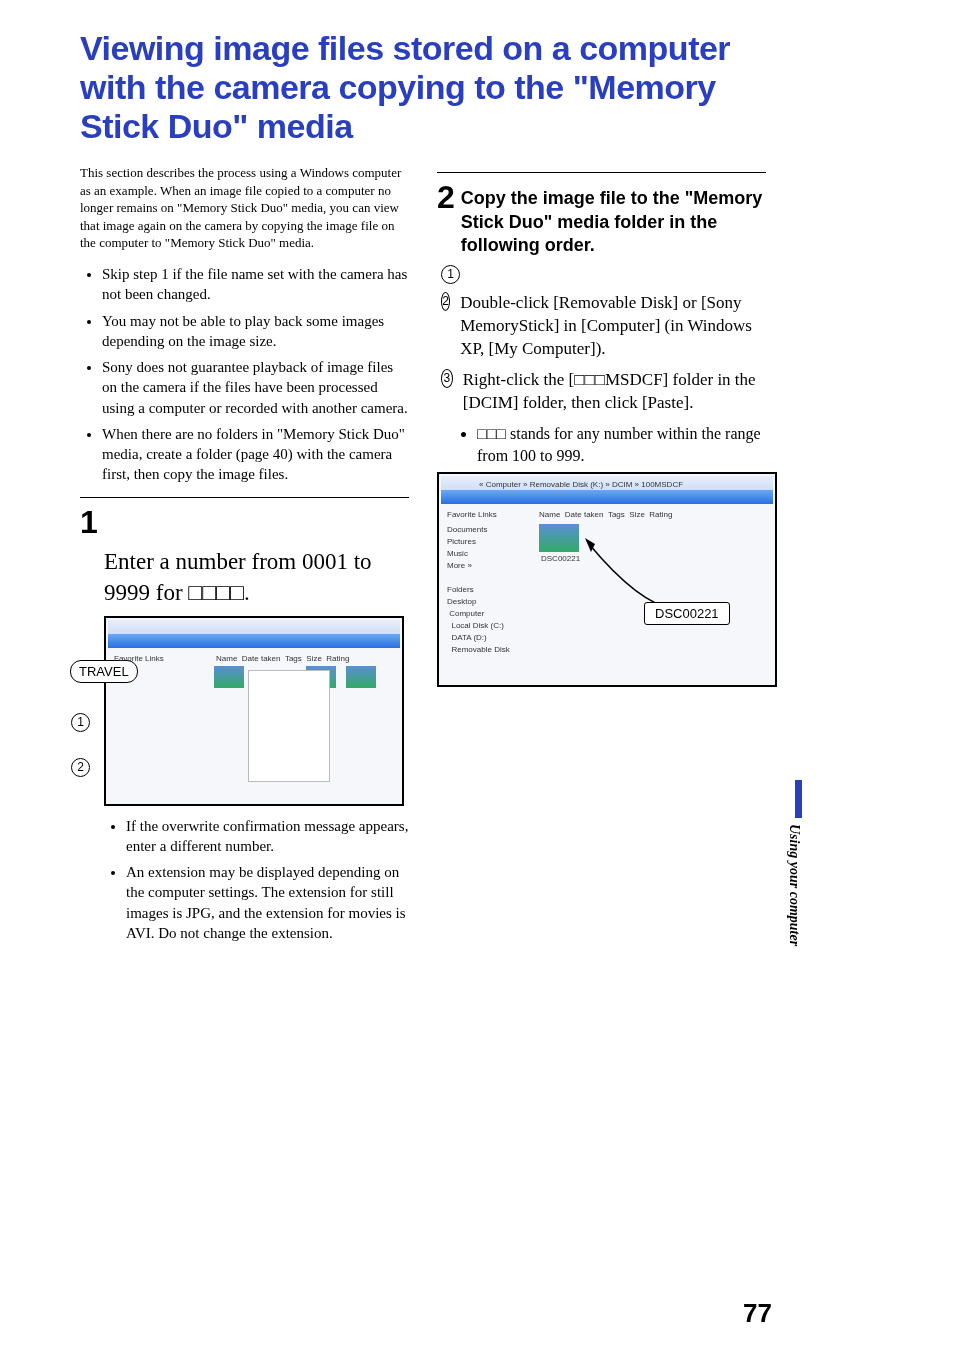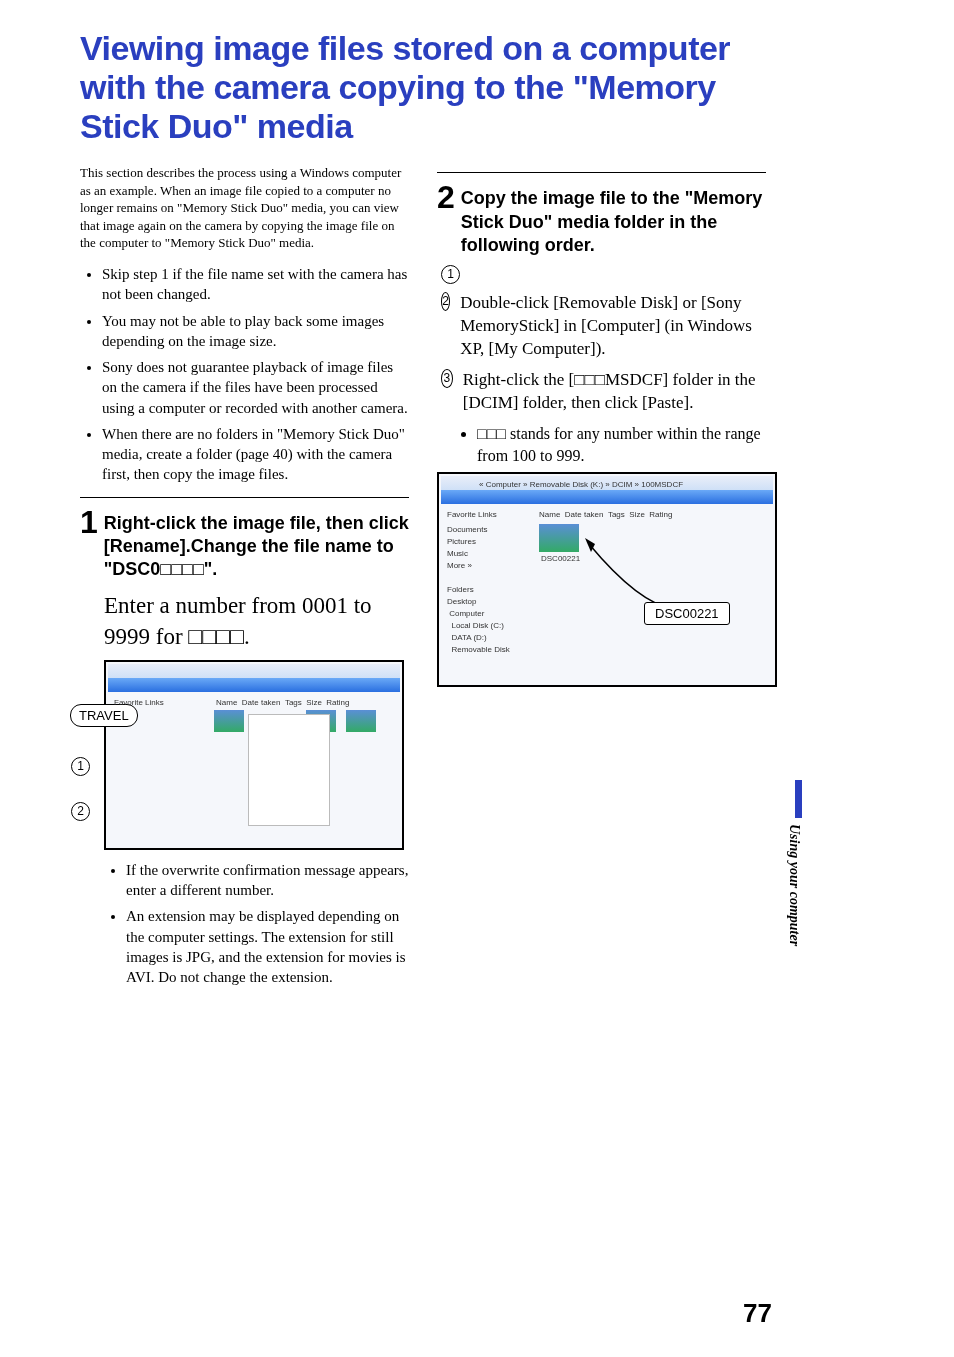--- a/index.html
+++ b/index.html
@@ -194,21 +194,20 @@
         <li>Skip step 1 if the file name set with the camera has not been changed.</li>
         <li>You may not be able to play back some images depending on the image size.</li>
         <li>Sony does not guarantee playback of image files on the camera if the files have been processed using a computer or recorded with another camera.</li>
         <li>When there are no folders in "Memory Stick Duo" media, create a folder (page 40) with the camera first, then copy the image files.</li>
       </ul>
 
       <hr class="sep">
 
       <div class="step">
         <div class="stepnum">1</div>
-        <div class="stephead">Right-click the image file, then click [Rename].Change the file name to "DSC0□□□□".</div>
       </div>
 
       <p class="bodytext">Enter a number from 0001 to 9999 for □□□□.</p>
 
       <div class="figure fig1">
         <div class="win-top"></div>
         <div class="win-bar"></div>
         <div class="travel-tag">TRAVEL</div>
         <span class="circ-side" style="top:95px;"><span class="circnum">1</span></span>
         <span class="circ-side" style="top:140px;"><span class="circnum">2</span></span>

